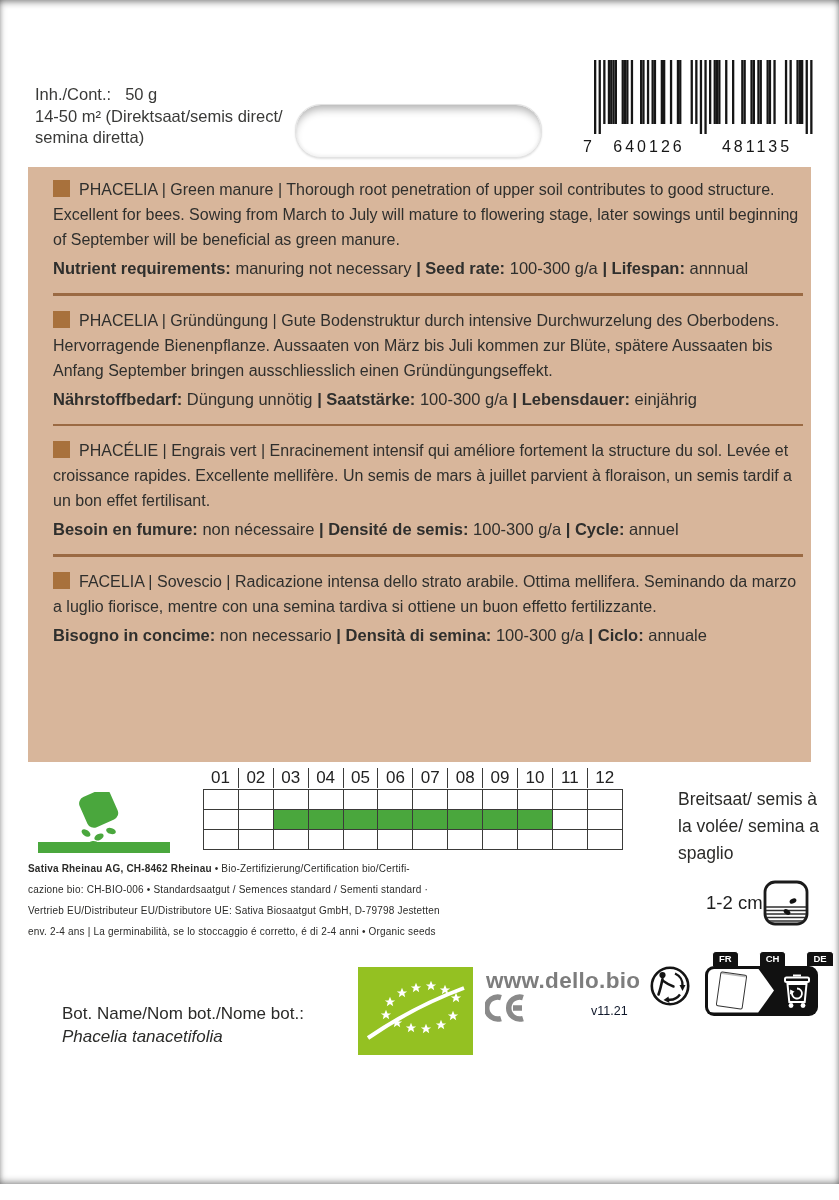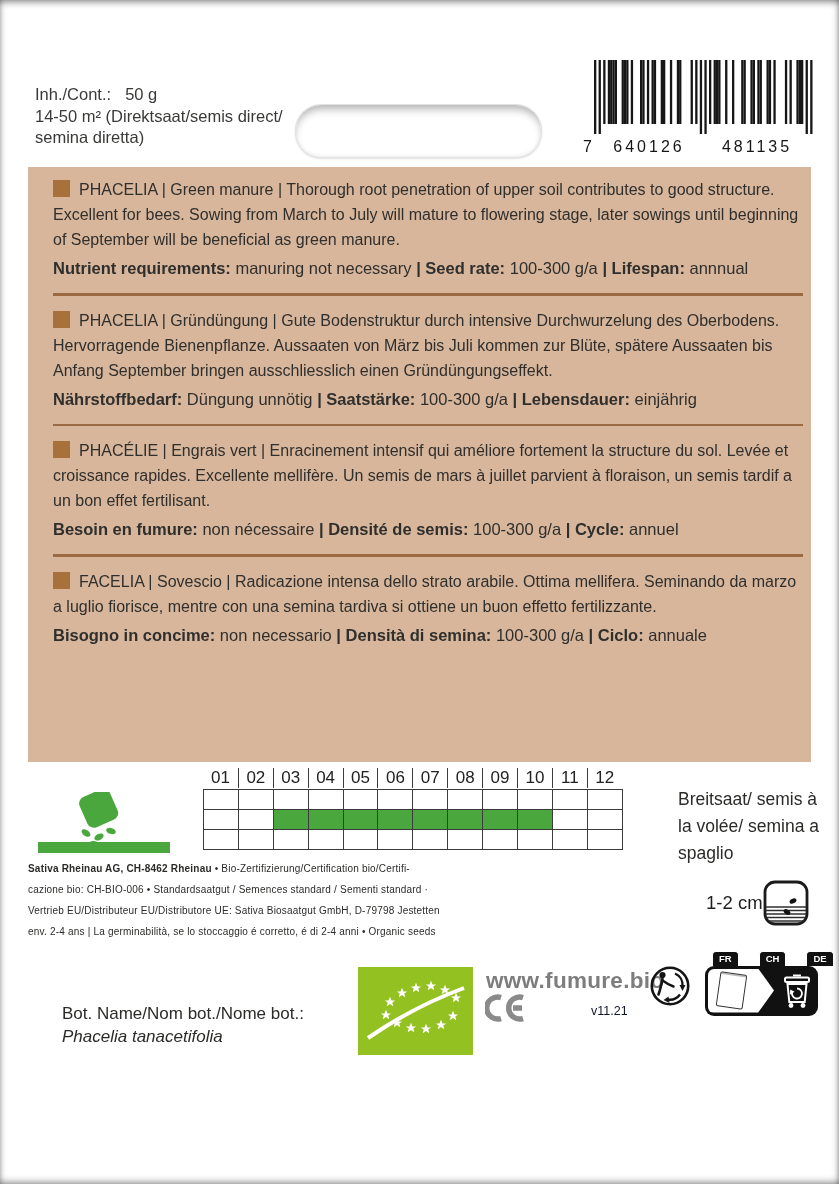--- a/index.html
+++ b/index.html
@@ -281,21 +281,21 @@
     <use href="#star" transform="translate(87,23)"></use>
       <use href="#star" transform="translate(98,31)"></use>
     <use href="#star" transform="translate(28,48)"></use>
       <use href="#star" transform="translate(39,56)"></use>
     <use href="#star" transform="translate(53,61)"></use>
       <use href="#star" transform="translate(68,62)"></use>
     <use href="#star" transform="translate(83,58)"></use>
       <use href="#star" transform="translate(95,49)"></use>
   </svg>
 
-  <div class="www">www.fumure.bio</div>
+  <div class="www">www.dello.bio</div>
   <svg class="ce" width="42" height="28" viewBox="0 0 42 28">
     <path d="M16,3.5 A11,11 0 1 0 16,24.5" fill="none" stroke="#8a8a8a" stroke-width="5.5"></path>
     <path d="M38,3.5 A11,11 0 1 0 38,24.5" fill="none" stroke="#8a8a8a" stroke-width="5.5"></path>
     <line x1="28" y1="14" x2="37" y2="14" stroke="#8a8a8a" stroke-width="5.5"></line>
   </svg>
   <div class="ver">v11.21</div>
 
   <svg class="triman" width="42" height="46" viewBox="0 0 42 46">
     <circle cx="21" cy="23" r="18.2" fill="none" stroke="#141414" stroke-width="2.6"></circle>
     <circle cx="13.5" cy="12" r="3.1" fill="#141414"></circle>

